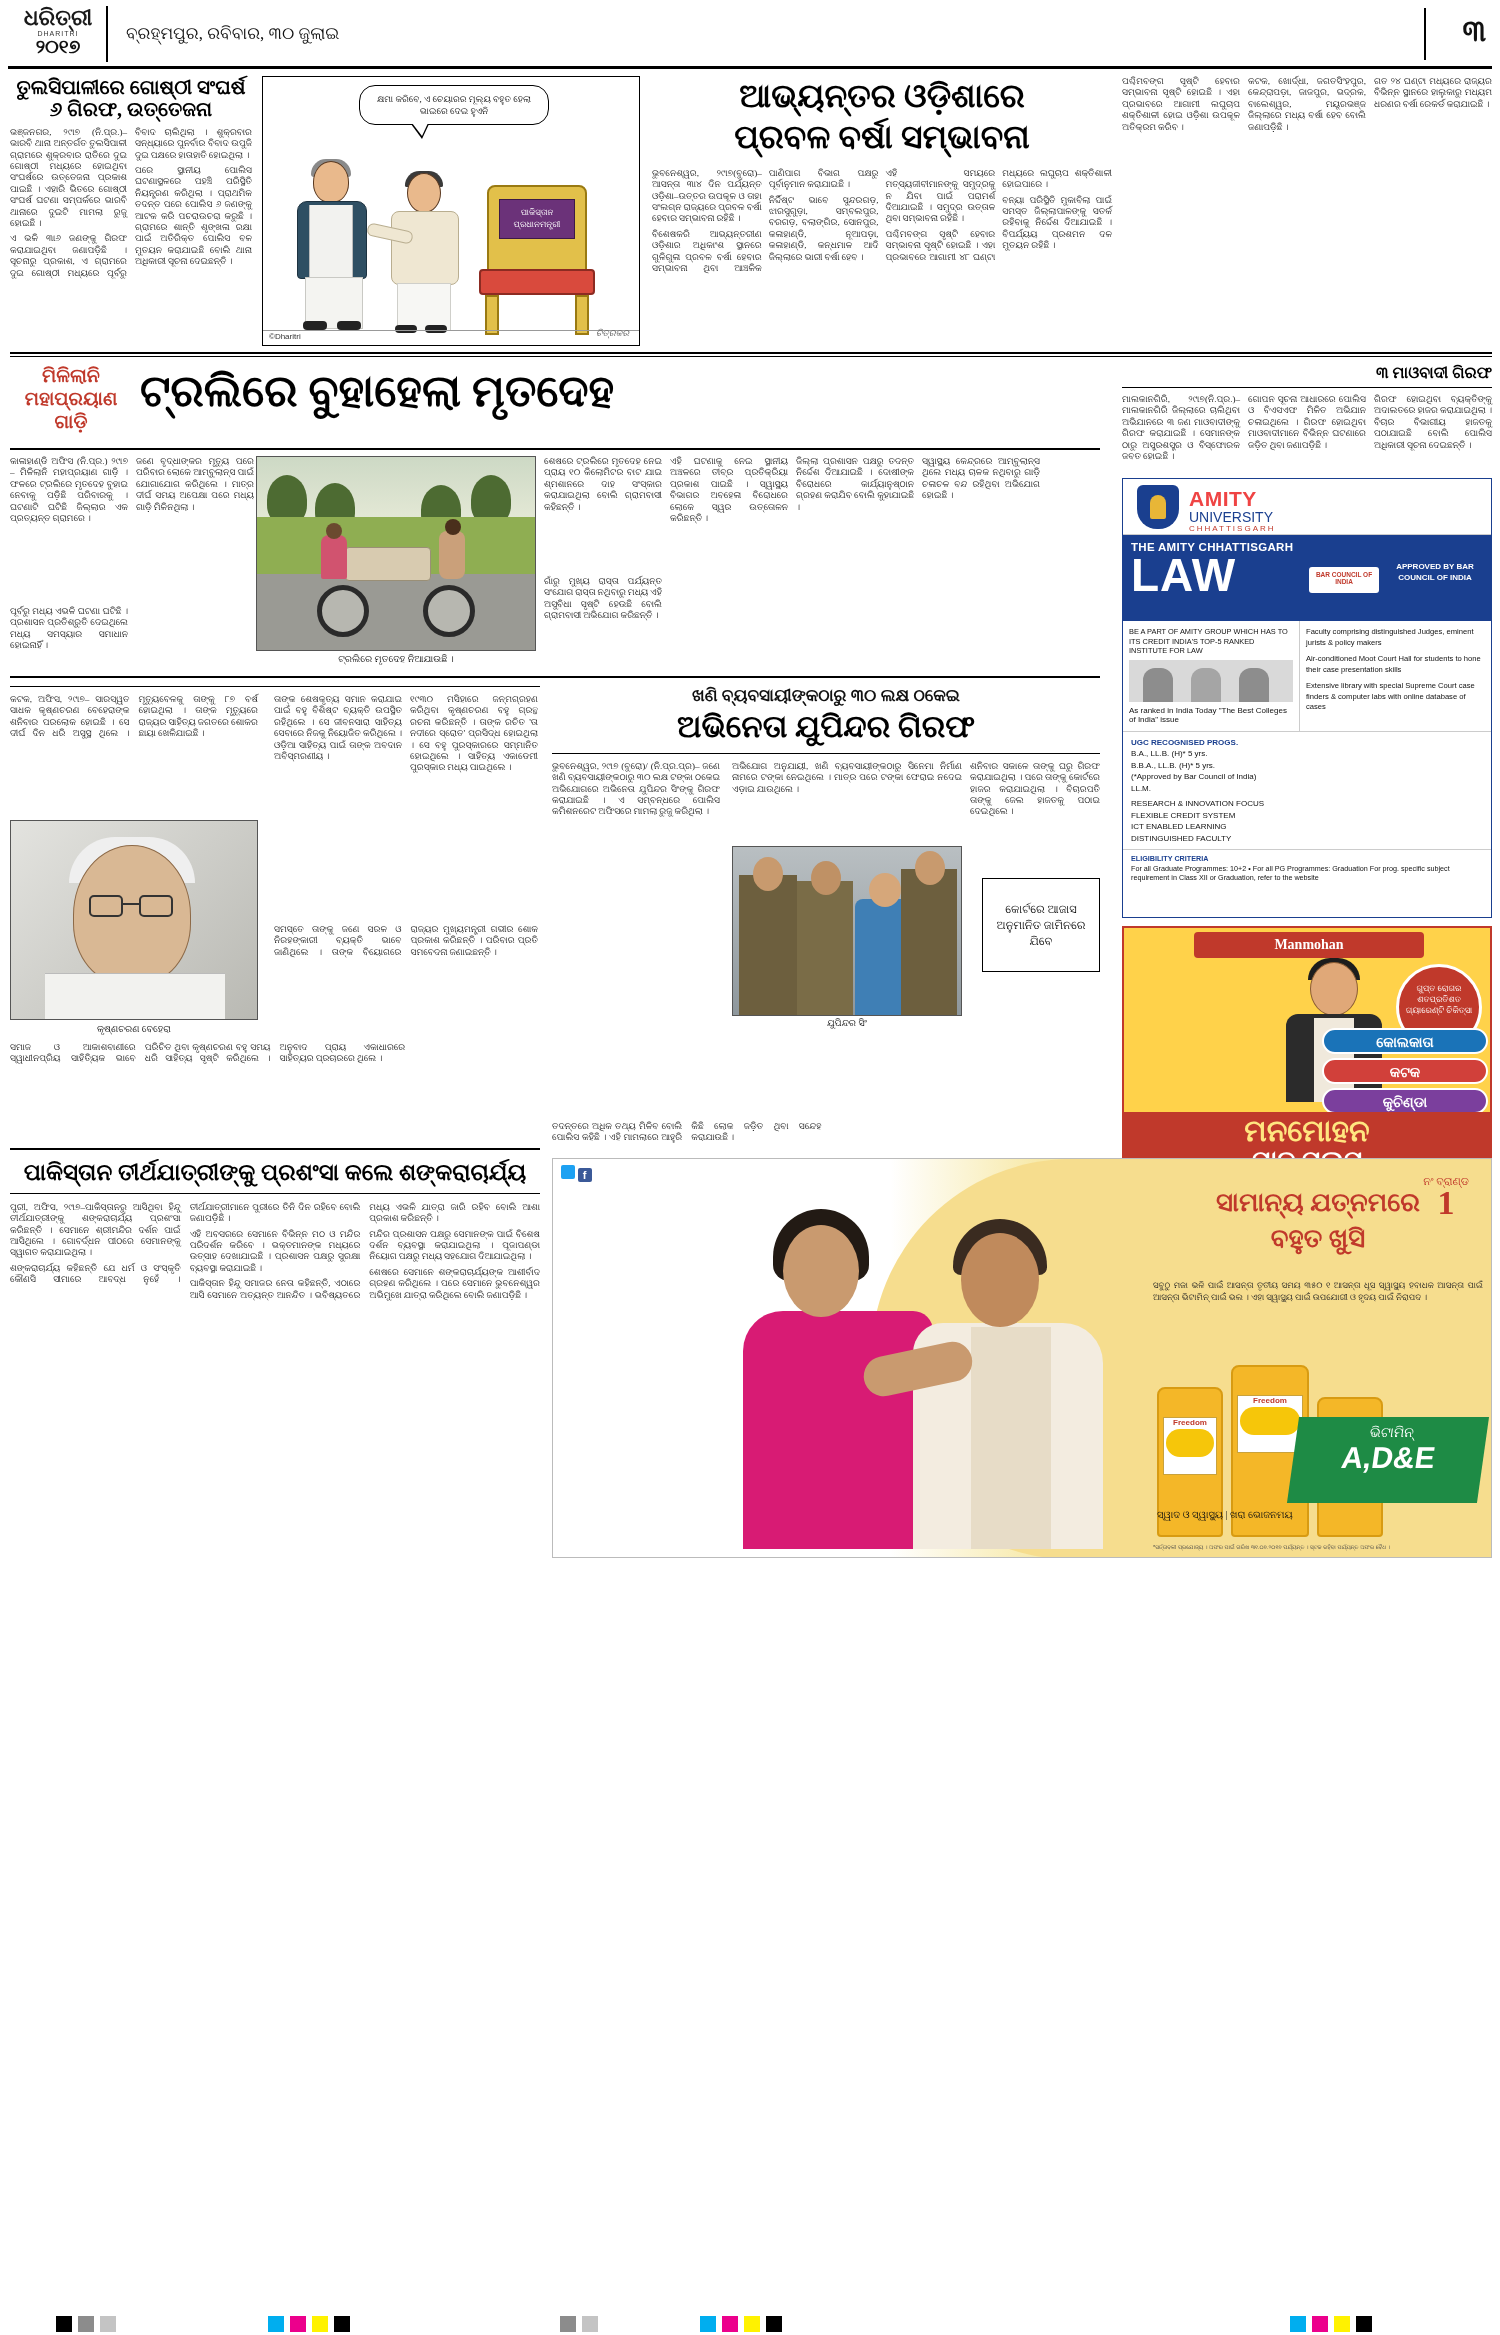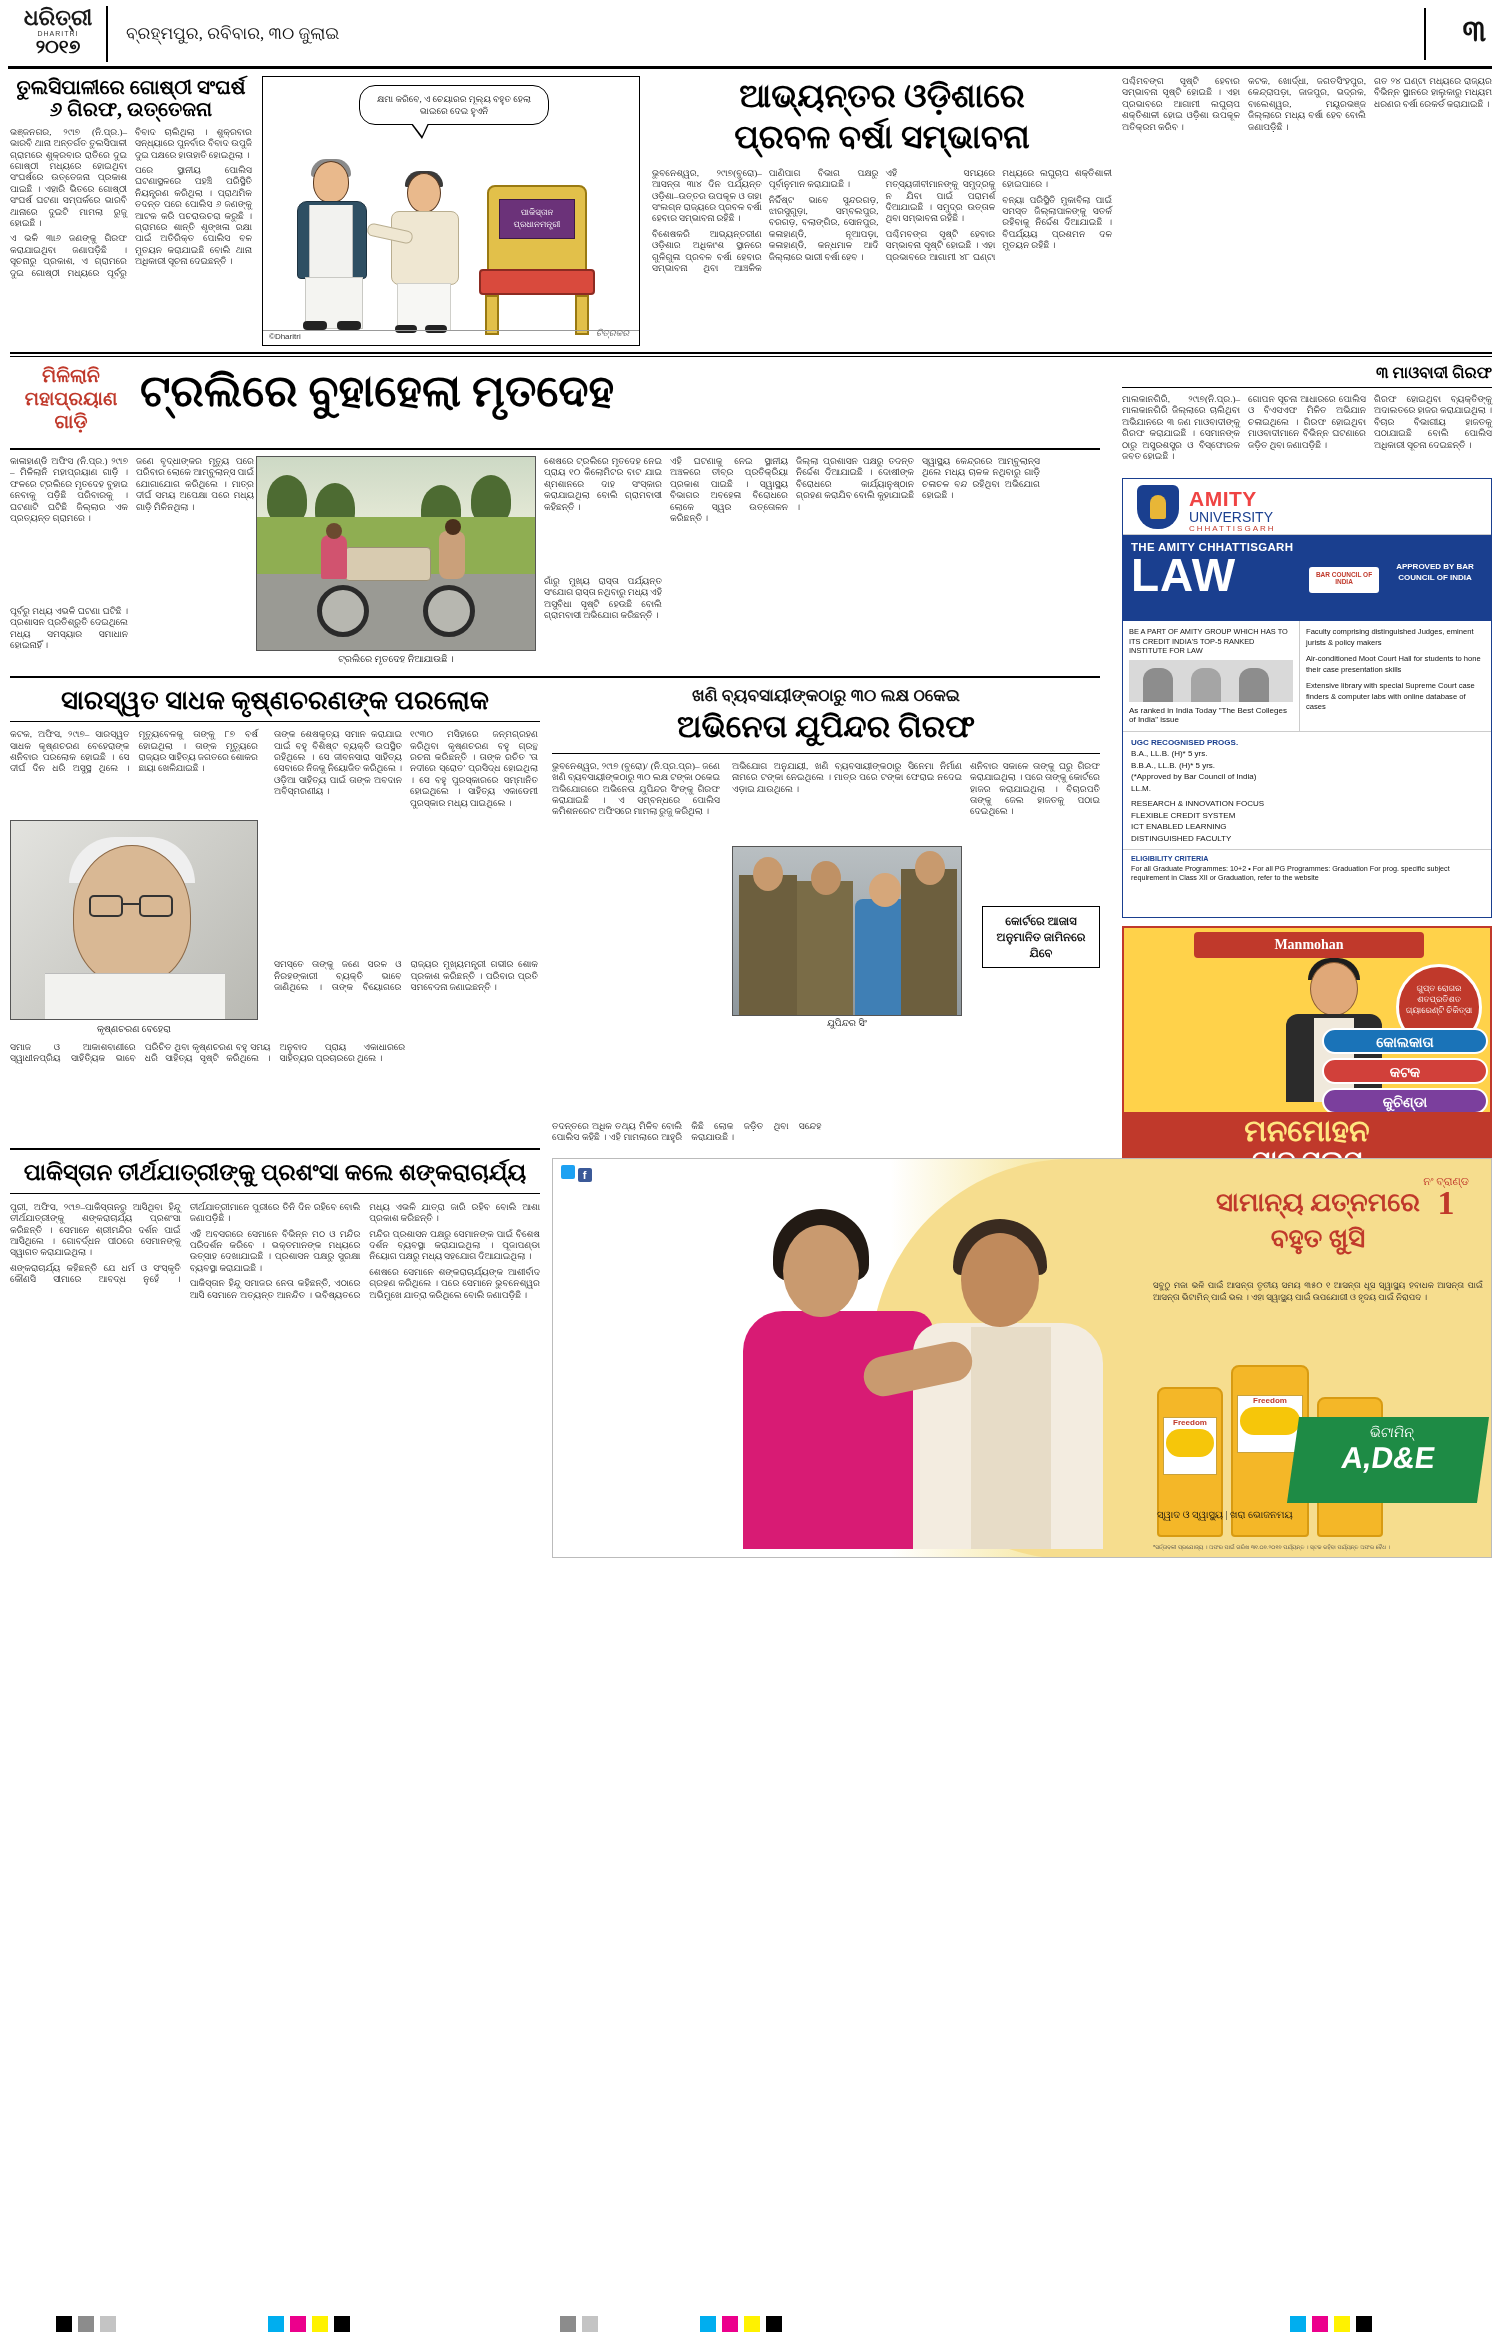--- a/index.html
+++ b/index.html
@@ -238,23 +238,23 @@
   #actor-photo .cop1{position:absolute;left:6px;top:28px;width:58px;height:142px;background:#6d5f3e;}
   #actor-photo .cop1h{position:absolute;left:20px;top:10px;width:30px;height:34px;border-radius:50%;background:#c89a6e;}
   #actor-photo .cop2{position:absolute;left:64px;top:34px;width:56px;height:136px;background:#7a6c47;}
   #actor-photo .cop2h{position:absolute;left:78px;top:14px;width:30px;height:34px;border-radius:50%;background:#bf9165;}
   #actor-photo .acc {position:absolute;left:122px;top:52px;width:60px;height:118px;background:#3f7fb5;border-radius:8px 8px 0 0;}
   #actor-photo .acch{position:absolute;left:136px;top:26px;width:32px;height:34px;border-radius:50%;background:#d6a77a;}
   #actor-photo .cop3{position:absolute;right:4px;top:22px;width:56px;height:148px;background:#6d5f3e;}
   #actor-photo .cop3h{position:absolute;right:16px;top:4px;width:30px;height:34px;border-radius:50%;background:#c89a6e;}
   #actor-cap { position:absolute; left:180px; top:332px; width:230px; text-align:center; font-size:9.5px; font-family:"Liberation Serif",serif;}
   #actor-box {
-    position:absolute; left:430px; top:192px; width:118px; padding:6px 5px;
-    border:1.5px solid #000; font-family:"Liberation Serif",serif; font-weight:bold;
-    font-size:11.5px; line-height:16px; text-align:center;margin-top:28px;
+    position:absolute; left:430px; top:192px; width:118px; padding:22px 5px;
+    border:1.5px solid #000; font-family:"Liberation Serif",serif; font-weight:normal;
+    font-size:11.5px; line-height:16px; text-align:center;
   }
 
   
   #freedom {
     position:absolute; left:552px; top:1158px; width:940px; height:400px;
     border:1px solid #bbb; overflow:hidden;
     background:linear-gradient(90deg,#ffffff 0%,#ffffff 36%,#f7e9a8 52%,#f3d680 100%);
   }
   #freedom .swoosh{position:absolute;right:0;top:0;width:620px;height:400px;background:#f6dd8e;border-radius:320px 0 0 320px;}
   #freedom .social{position:absolute;left:8px;top:6px;font-size:9px;color:#3b5998;}
@@ -504,21 +504,20 @@
     </div>
     <div class="brand">
       <span>ମନମୋହନ</span>
       <span class="l2">ଯାଦୁ ମଲମ</span>
     </div>
   </div>
 
   <div id="rule-r2"></div>
 
   <div id="blk-sara">
-    <div class="headline">ସାରସ୍ୱତ ସାଧକ କୃଷ୍ଣଚରଣଙ୍କ ପରଲୋକ</div>
     <div class="hr"></div>
     <div style="position:relative;height:330px;">
       <div class="body-text" style="position:absolute;left:264px;top:0;width:128px;">ତାଙ୍କ ଶେଷକୃତ୍ୟ ସମାନ କରାଯାଇ ପାଇଁ ବହୁ ବିଶିଷ୍ଟ ବ୍ୟକ୍ତି ଉପସ୍ଥିତ ରହିଥିଲେ । ସେ ଜୀବନସାରା ସାହିତ୍ୟ ସେବାରେ ନିଜକୁ ନିୟୋଜିତ କରିଥିଲେ । ଓଡ଼ିଆ ସାହିତ୍ୟ ପାଇଁ ତାଙ୍କ ଅବଦାନ ଅବିସ୍ମରଣୀୟ ।</div>
       <div class="body-text" style="position:absolute;left:400px;top:0;width:128px;">୧୯୩୦ ମସିହାରେ ଜନ୍ମଗ୍ରହଣ କରିଥିବା କୃଷ୍ଣଚରଣ ବହୁ ଗ୍ରନ୍ଥ ରଚନା କରିଛନ୍ତି । ତାଙ୍କ ରଚିତ 'ତା ନଦୀରେ ସ୍ରୋତ' ପ୍ରସିଦ୍ଧ ହୋଇଥିଲା । ସେ ବହୁ ପୁରସ୍କାରରେ ସମ୍ମାନିତ ହୋଇଥିଲେ । ସାହିତ୍ୟ ଏକାଡେମୀ ପୁରସ୍କାର ମଧ୍ୟ ପାଇଥିଲେ ।</div>
       <div class="body-text" style="position:absolute;left:0px;top:0;width:248px;column-count:2;column-gap:9px;">କଟକ, ଅଫିସ, ୨୯ା୭– ସାରସ୍ୱତ ସାଧକ କୃଷ୍ଣଚରଣ ବେହେରାଙ୍କ ଶନିବାର ପରଲୋକ ହୋଇଛି । ସେ ଦୀର୍ଘ ଦିନ ଧରି ଅସୁସ୍ଥ ଥିଲେ । ମୃତ୍ୟୁବେଳକୁ ତାଙ୍କୁ ୮୭ ବର୍ଷ ହୋଇଥିଲା । ତାଙ୍କ ମୃତ୍ୟୁରେ ରାଜ୍ୟର ସାହିତ୍ୟ ଜଗତରେ ଶୋକର ଛାୟା ଖେଳିଯାଇଛି ।</div>
       <div class="body-text" style="position:absolute;left:264px;top:230px;width:264px;column-count:2;column-gap:9px;">ସମସ୍ତେ ତାଙ୍କୁ ଜଣେ ସରଳ ଓ ନିରହଙ୍କାରୀ ବ୍ୟକ୍ତି ଭାବେ ଜାଣିଥିଲେ । ତାଙ୍କ ବିୟୋଗରେ ରାଜ୍ୟର ମୁଖ୍ୟମନ୍ତ୍ରୀ ଗଭୀର ଶୋକ ପ୍ରକାଶ କରିଛନ୍ତି । ପରିବାର ପ୍ରତି ସମବେଦନା ଜଣାଇଛନ୍ତି ।</div>
     </div>
   </div>
 
   <div id="sara-photo">

